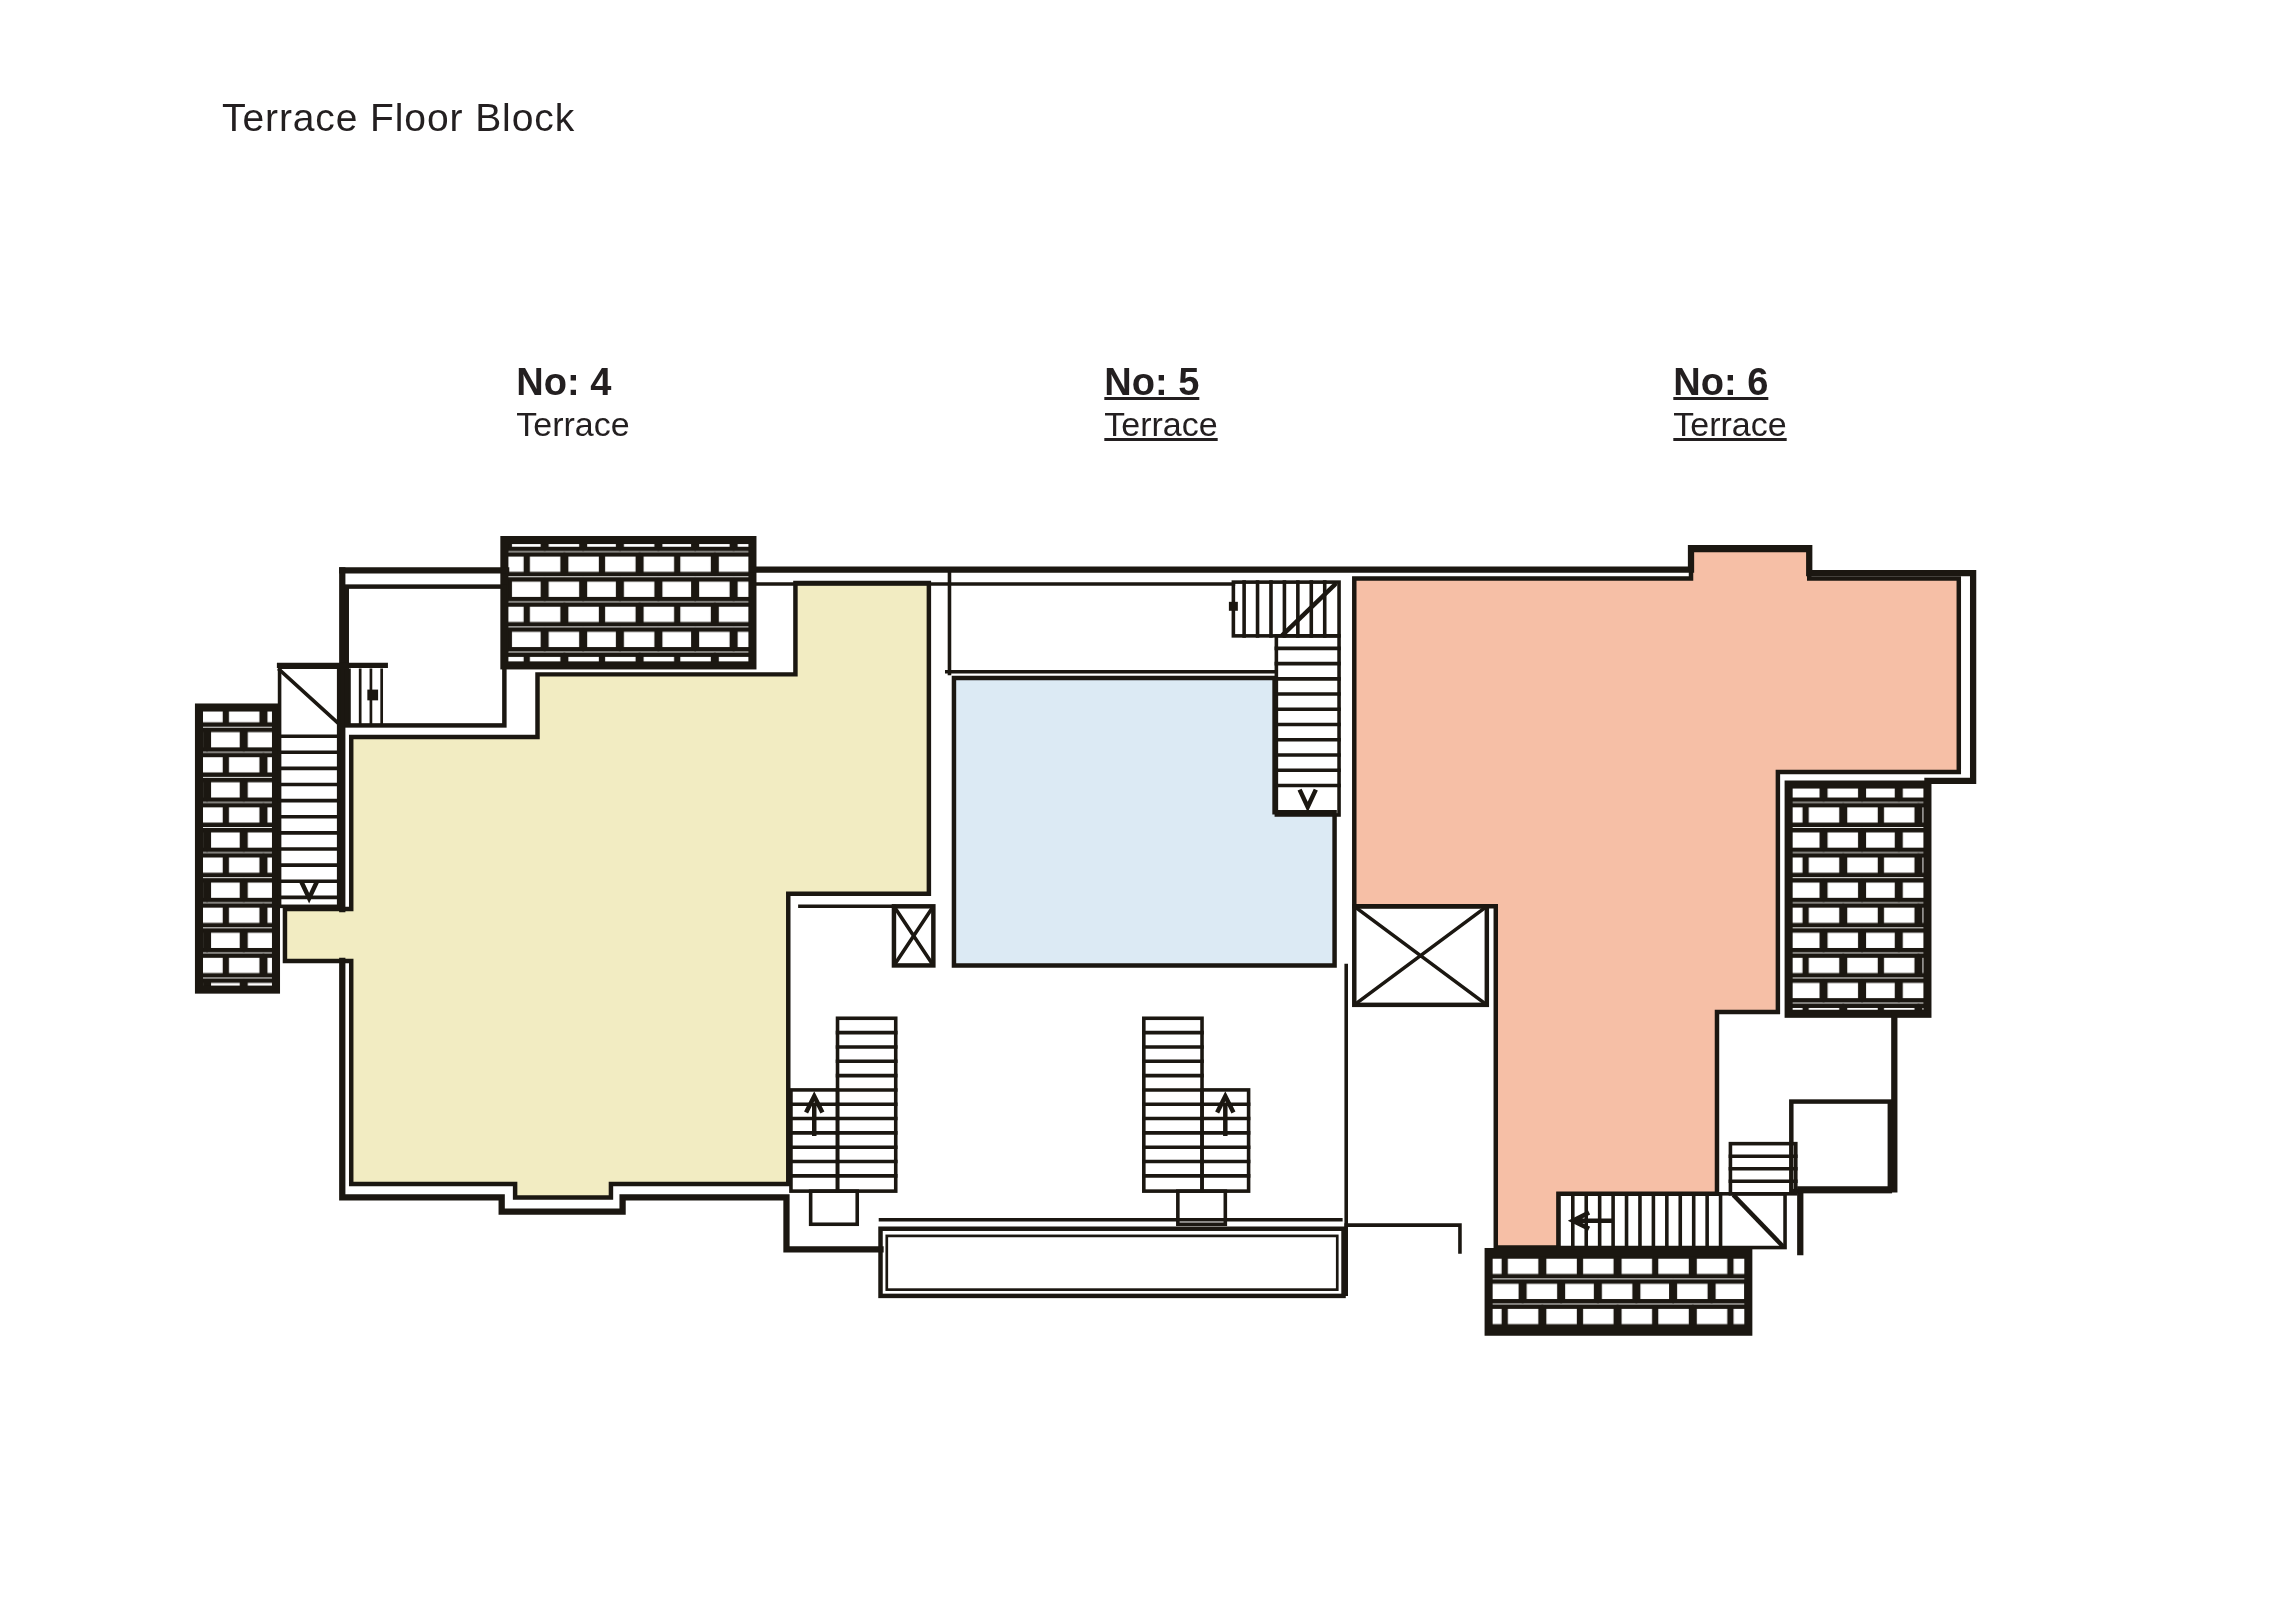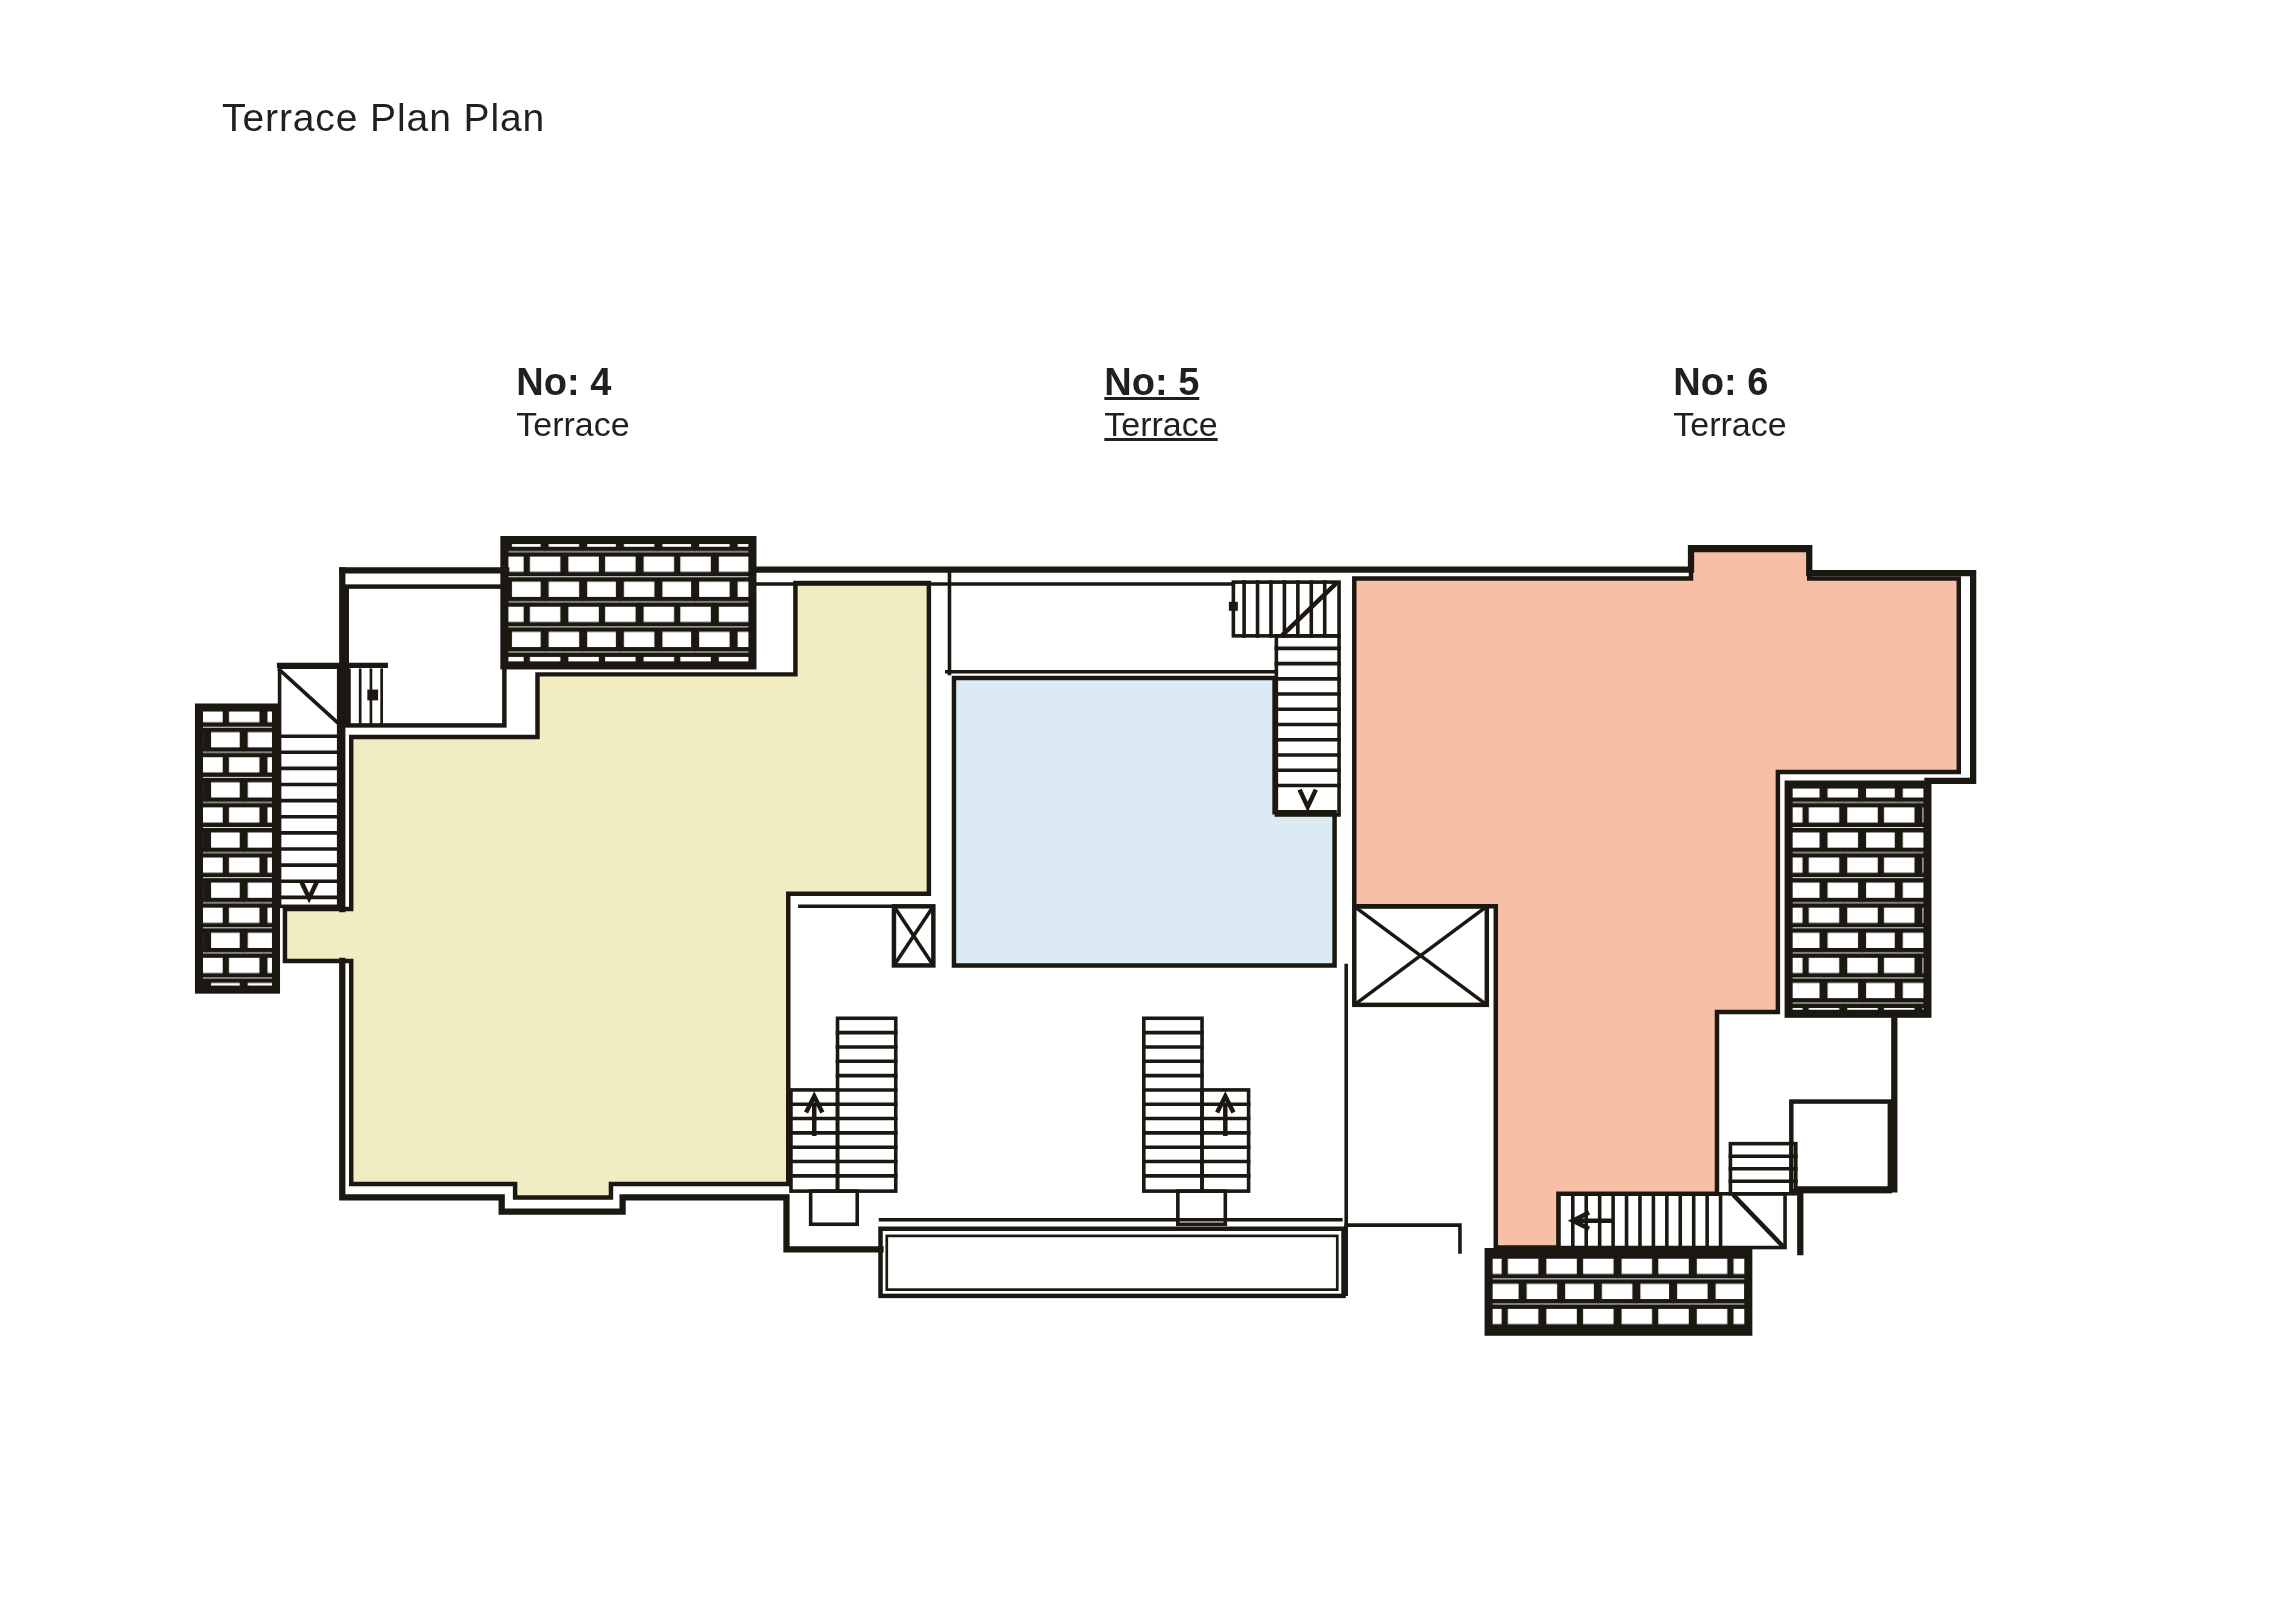--- a/index.html
+++ b/index.html
@@ -13,30 +13,30 @@
     overflow: hidden;
   }
   .titleblock { position: absolute; left: 222px; top: 97px; }
   .subtitle { font-size: 39px; font-weight: 400; letter-spacing: 0.9px; line-height: 1.1; }
   .title    { font-size: 75px; font-weight: 700; letter-spacing: 0.9px; line-height: 1.1; margin-top: 7.2px; }
   .unit-label { position: absolute; top: 361px; transform: translateX(-50%); white-space: nowrap; }
   .unit-label .no   { font-size: 38px; font-weight: 700; line-height: 1.15; }
   .unit-label .type { font-size: 34px; font-weight: 400; line-height: 1.15; }
   .unit-label.u4 { left: 573px; }
   .unit-label.u5 { left: 1161px; text-decoration: underline; }
-  .unit-label.u6 { left: 1730px; }
+  .unit-label.u6 { left: 1730px; text-decoration: underline; }
   svg.plan { position: absolute; left: 0; top: 0; }
 </style>
 </head>
 <body>
 
 <div class="screen">
 
   <div class="titleblock">
-    <div class="subtitle">Terrace Plan Plan</div>
+    <div class="subtitle">Terrace Floor Block</div>
   </div>
 
   <div class="unit-label u4">
     <div class="no">No: 4</div>
     <div class="type">Terrace</div>
   </div>
   <div class="unit-label u5">
     <div class="no">No: 5</div>
     <div class="type">Terrace</div>
   </div>

